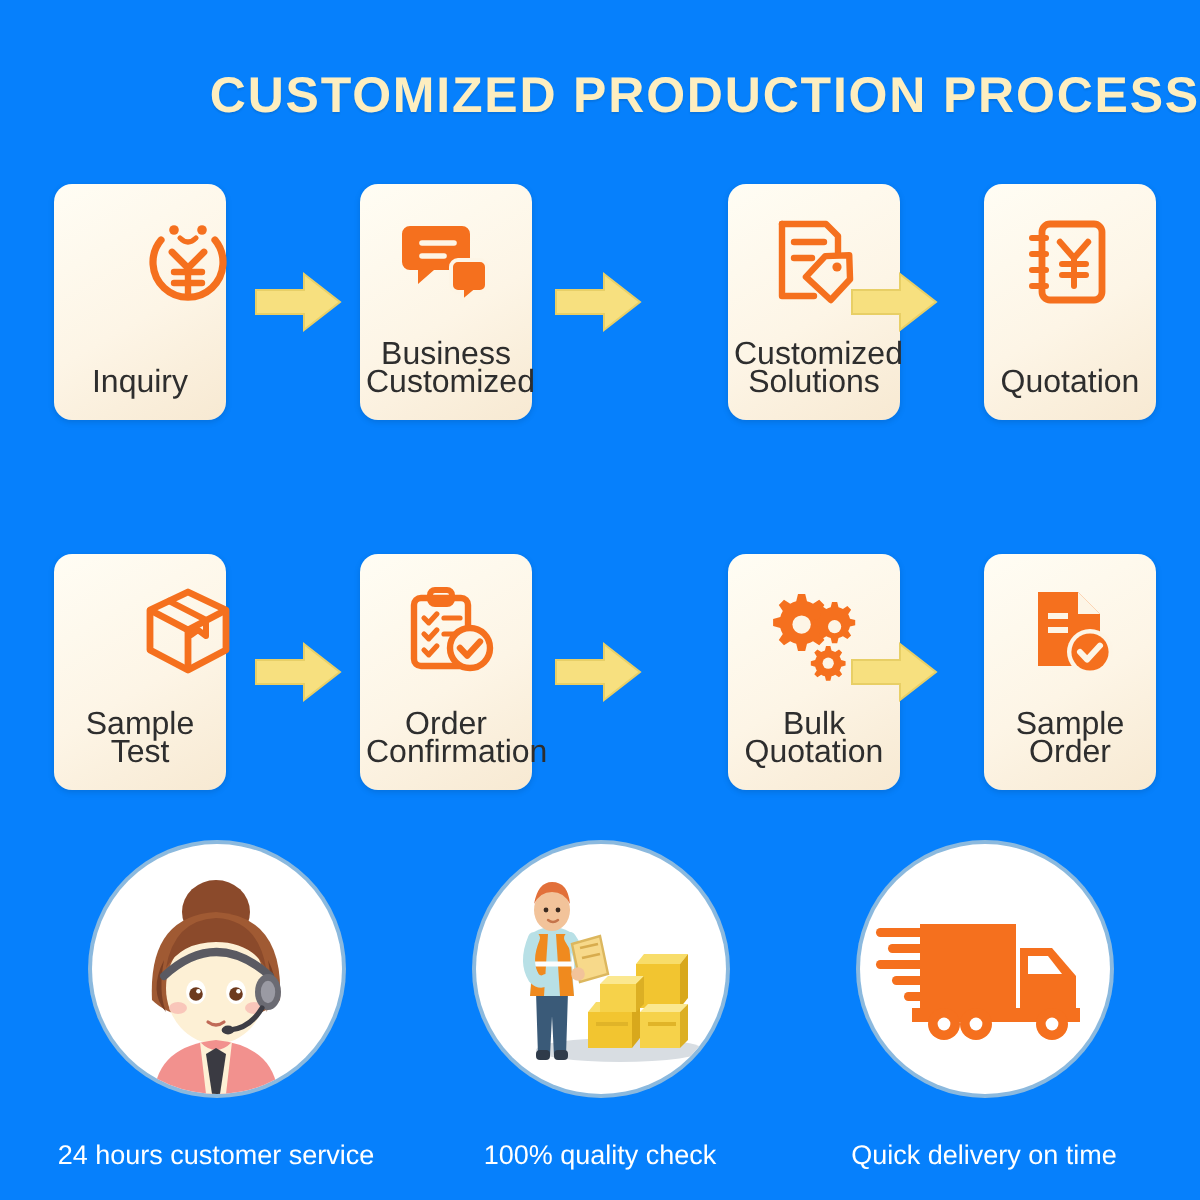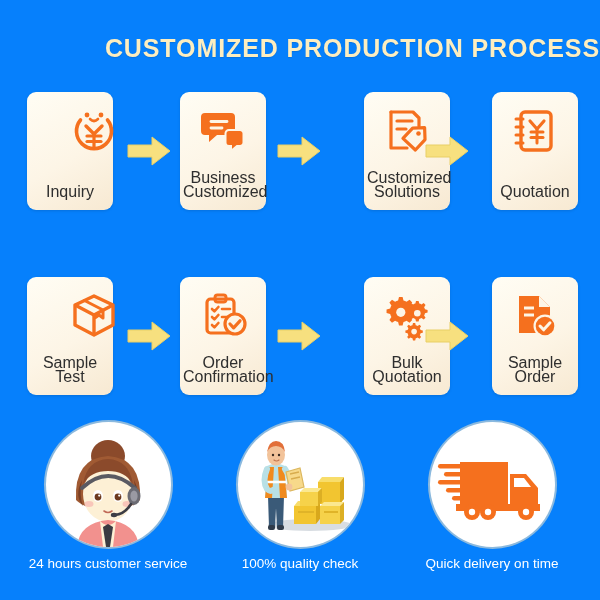--- a/index.html
+++ b/index.html
@@ -107,21 +107,21 @@
     margin: 0 auto;
     position: relative;
     overflow: hidden;
     box-shadow: 0 0 0 2px rgba(250,232,196,0.55);
     display: flex;
     align-items: center;
     justify-content: center;
   }
   .circle svg { display: block; }
   .flabel {
-    margin-top: 9px;
+    margin-top: 23px;
     font-size: 13.5px;
     color: #ffffff;
     white-space: nowrap;
   }
   .f1 { left: 28px;  top: 422px; }
   .f2 { left: 220px; top: 422px; }
   .f3 { left: 412px; top: 422px; }
 </style>
 </head>
 <body>

